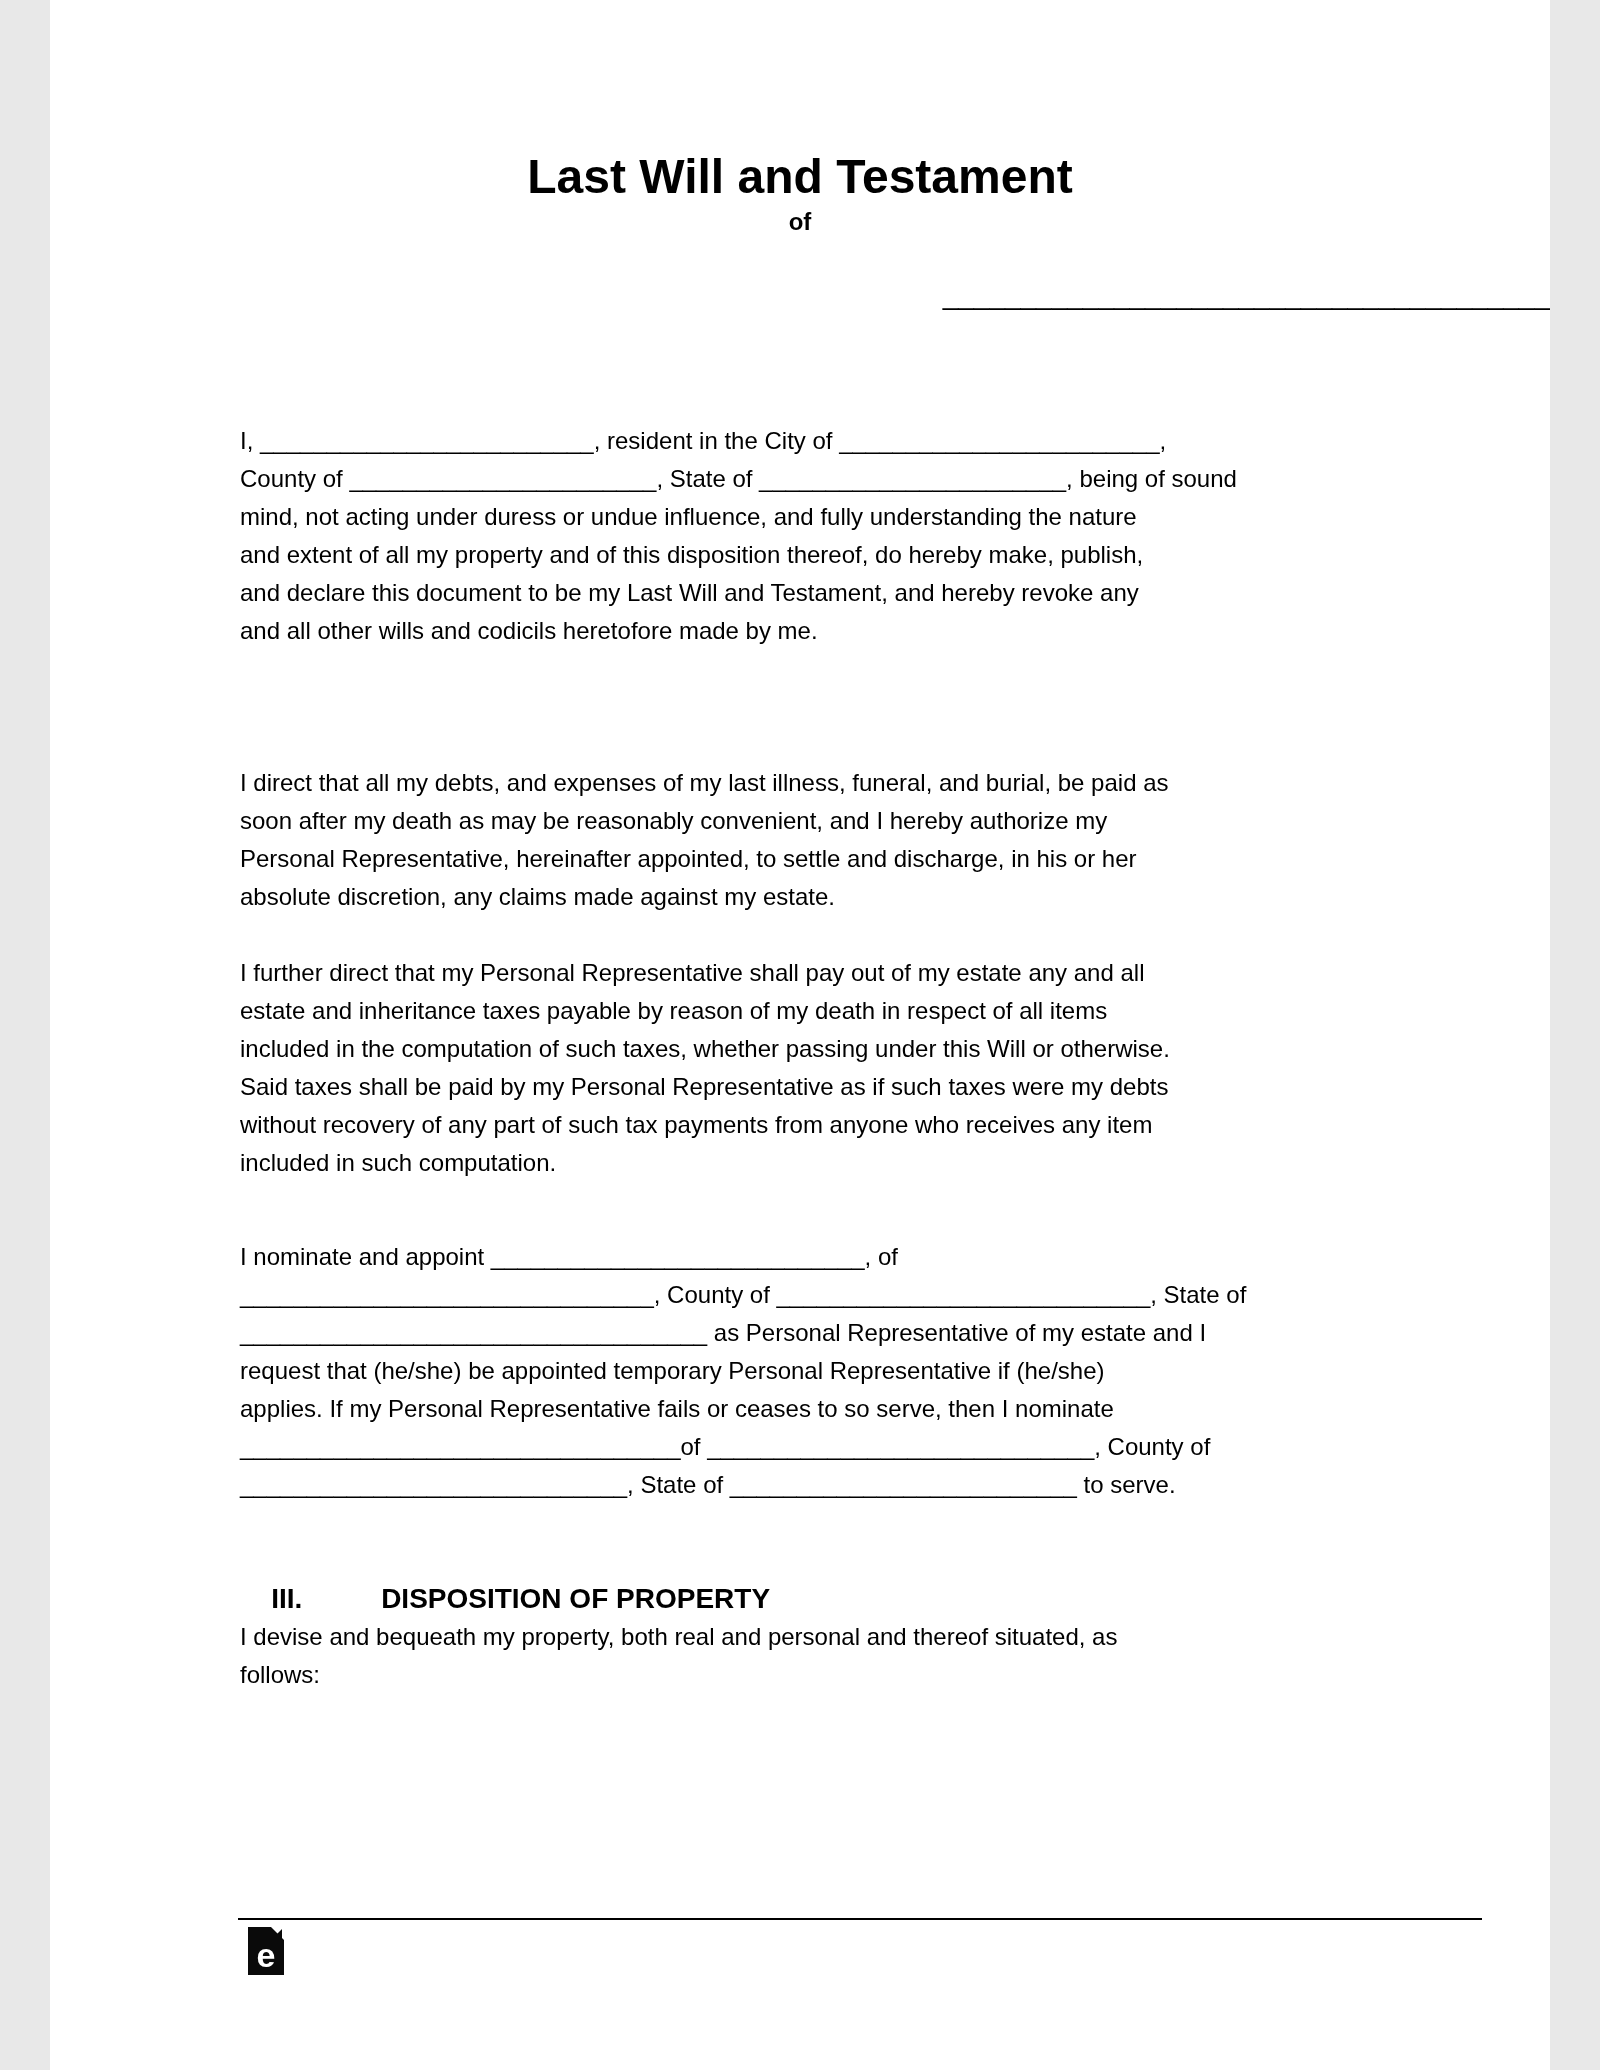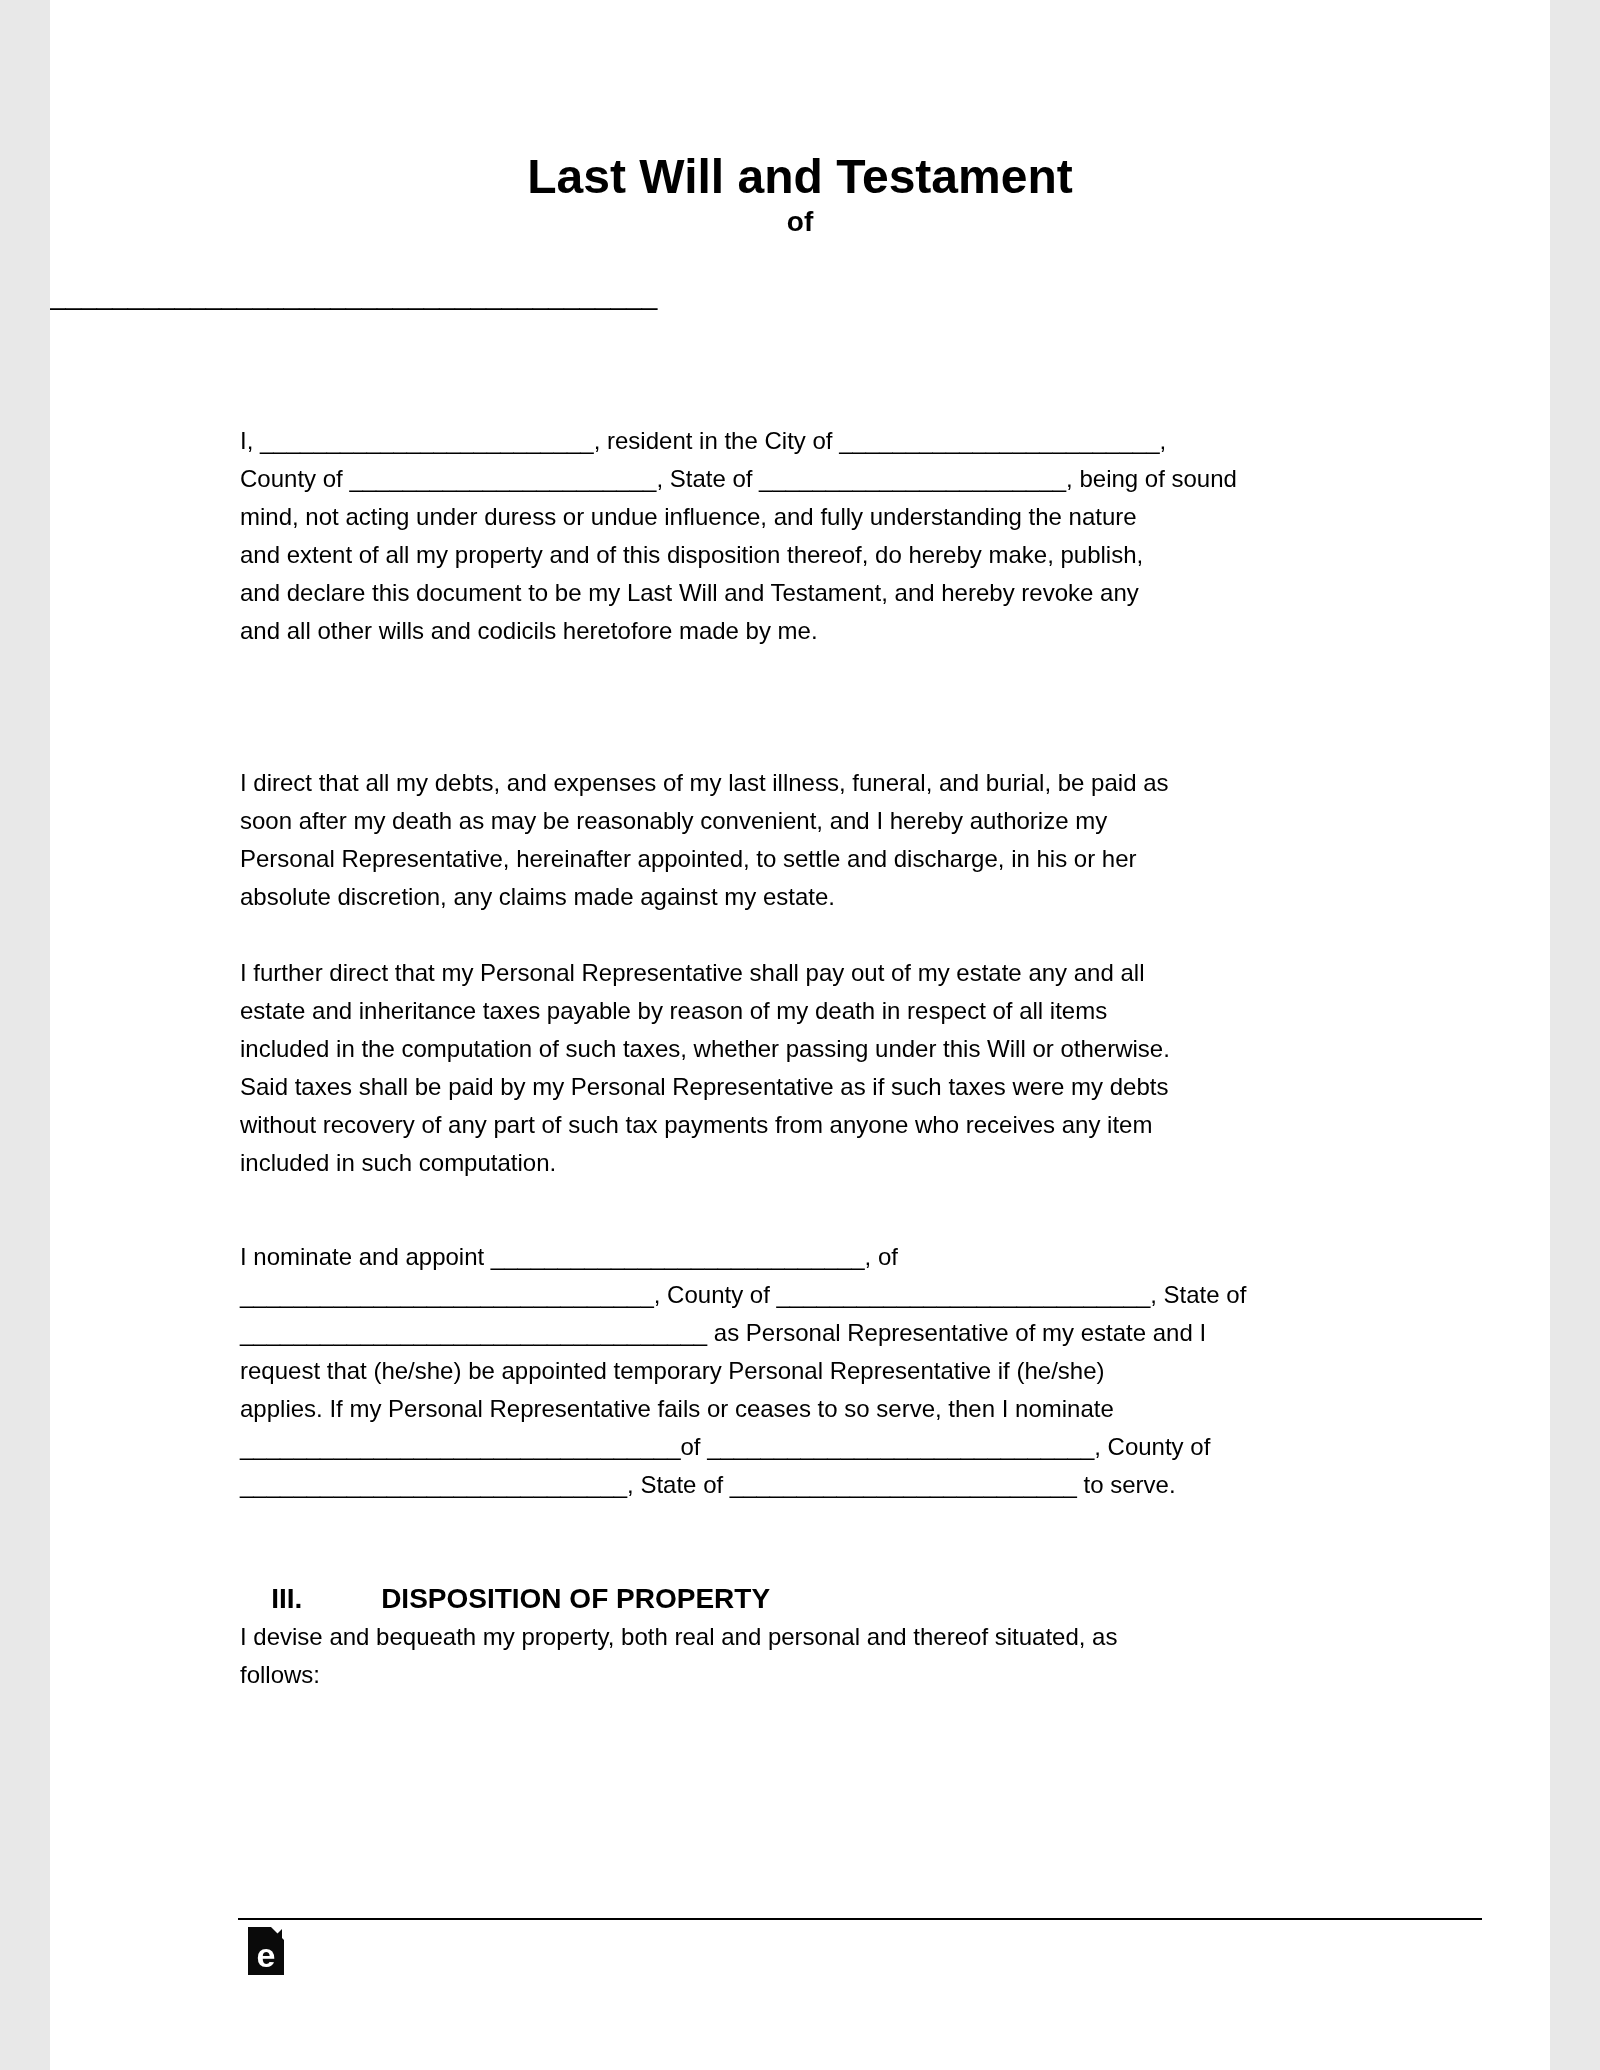--- a/index.html
+++ b/index.html
@@ -19,29 +19,29 @@
     text-align: center;
     font-size: 48px;
     font-weight: bold;
     line-height: 50px;
     white-space: pre;
   }
   .doc-subtitle {
     position: absolute;
     top: 204px; left: 0; right: 0;
     text-align: center;
-    font-size: 28px;
+    font-size: 24px;
     font-weight: bold;
     line-height: 36px;
     white-space: pre;
   }
   .name-blank {
     position: absolute;
     top: 276px; left: 0; right: 0;
-    text-align: left;
+    text-align: right;
     font-size: 28px;
     line-height: 38px;
     white-space: pre;
   }
   .para {
     position: absolute;
     left: 190px;
     font-size: 24px;
     line-height: 38px;
     white-space: pre;

